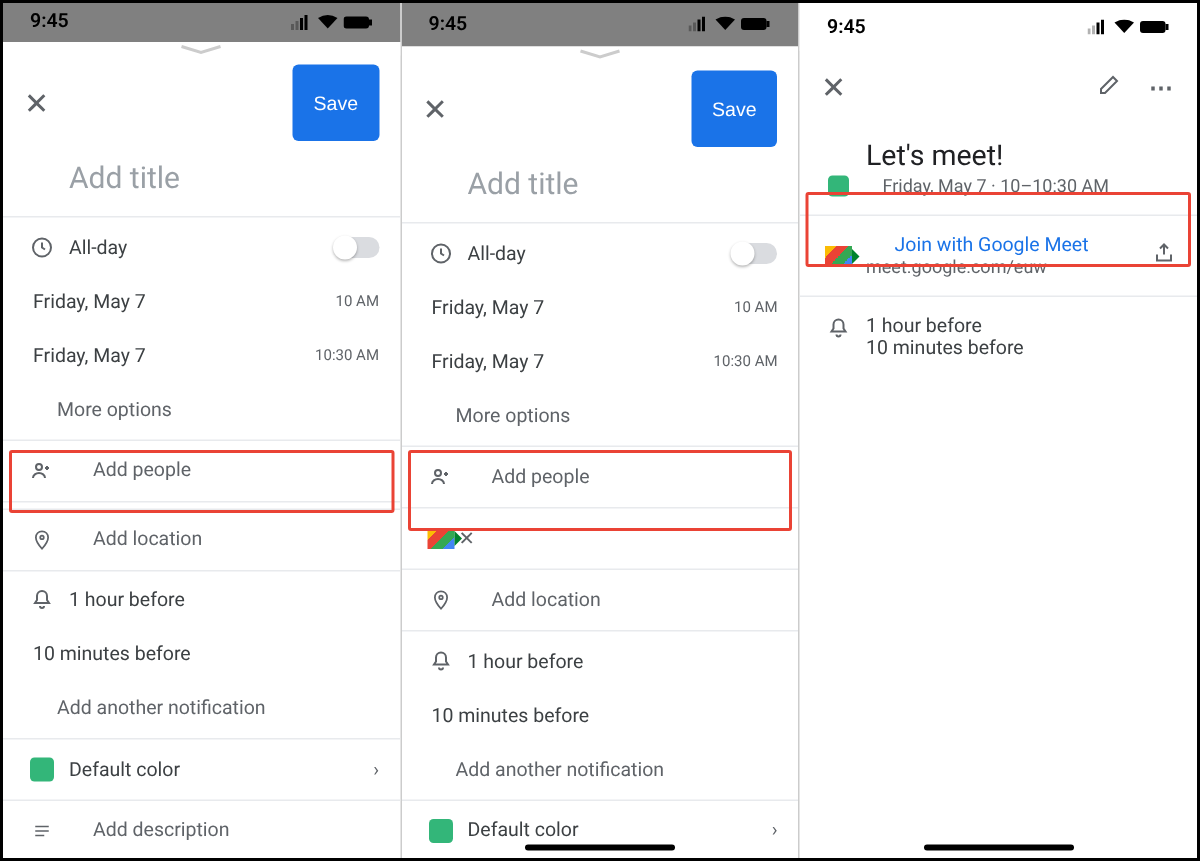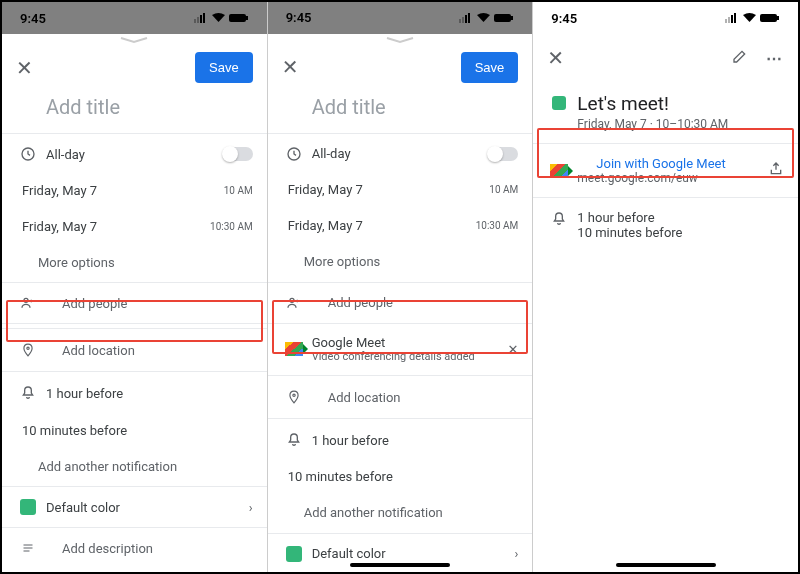--- a/index.html
+++ b/index.html
@@ -7,21 +7,21 @@
   .container { display: flex; width: 800px; height: 574px; border: 2px solid #000; }
   .pane { flex: 1; display: flex; flex-direction: column; border-right: 1px solid #ccc; position: relative; overflow: hidden; }
   .pane:last-child { border-right: none; }
   .statusbar { height: 32px; display: flex; align-items: center; justify-content: space-between; padding: 0 18px; font-size: 13px; font-weight: 600; background: #808080; color: #000; }
   .pane3 .statusbar { background: #fff; }
   .status-icons { display: flex; gap: 3px; align-items: center; }
   .handle { height: 12px; display:flex; align-items:center; justify-content:center; background:#fff;}
   .handle svg { color:#bbb; }
   .topbar { display: flex; align-items: center; justify-content: space-between; padding: 6px 14px 6px 14px; }
   .closex { font-size: 20px; color: #5f6368; cursor: pointer; }
-  .savebtn { background: #1a73e8; color: #fff; border: none; border-radius: 4px; padding: 8px 14px; font-size: 13px; font-weight: 500; cursor: pointer; }
+  .savebtn { background: #1a73e8; color: #fff; border: none; border-radius: 4px; padding: 18px 14px; font-size: 13px; font-weight: 500; cursor: pointer; }
   .title-row { padding: 6px 14px 12px 44px; }
   .title-input { font-size: 20px; color: #9aa0a6; }
   .row { display: flex; align-items: center; padding: 10px 14px; font-size: 13px; color: #3c4043; min-height: 36px; }
   .row .icon { width: 24px; display:flex; justify-content:center; color:#5f6368; flex-shrink:0; }
   .row .label { flex: 1; padding-left: 6px; }
   .row .sub { font-size: 11px; color: #5f6368; }
   .row .right { color: #5f6368; font-size: 10px; }
   .indent { }
   .muted { color: #5f6368; margin-left: 16px; }
   .divider { height: 1px; background: #e8eaed; margin: 2px 0; }
@@ -30,21 +30,21 @@
   .chev { color:#5f6368; }
   .meet-icon { width:18px; height:14px; background: linear-gradient(135deg,#fbbc04 0 25%,#ea4335 25% 50%,#34a853 50% 75%,#4285f4 75%); display:inline-block; position:relative; flex-shrink:0;}
   .meet-icon::after { content:""; position:absolute; right:-5px; top:2px; border-left:5px solid #00832d; border-top:5px solid transparent; border-bottom:5px solid transparent;}
   .colordot { width:16px; height:16px; background:#33b679; border-radius:3px; }
   .hl { border: 2px solid #ea4335; border-radius: 2px; }
   .hl1 { position:absolute; left:4px; right:4px; top:298px; height:42px; pointer-events:none; }
   .hl2 { position:absolute; left:4px; right:4px; top:298px; height:54px; pointer-events:none; }
   .hl3 { position:absolute; left:4px; right:4px; top:126px; height:50px; pointer-events:none; }
   .pane3 .topbar { padding: 12px 14px; }
   .evt-title { font-size: 19px; font-weight: 400; color:#202124; }
-  .evt-sub { font-size: 12px; color:#5f6368; margin-top:2px; }
+  .evt-sub { font-size: 12px; color:#5f6368; margin-top:2px;margin-left:11px; }
   .join-link { color:#1a73e8; font-size:13px;margin-left:19px; }
   .join-sub { color:#5f6368; font-size:12px; }
   .share-icon { color:#5f6368; }
   .homebar { position:absolute; bottom:5px; left:50%; transform:translateX(-50%); width:100px; height:4px; background:#000; border-radius:3px; }
   .twoline .label { display:flex; flex-direction:column; }
   .colordot2 { width:14px; height:14px; background:#33b679; border-radius:3px; margin-top:4px;}
 </style>
 </head>
 <body>
 
@@ -218,24 +218,20 @@
             <path d="M17 7v4M15 9h4" stroke="#5f6368" stroke-width="2"></path>
           </svg>
         </span>
     <span class="label muted">Add people</span>
   </div>
   <div class="divider"></div>
   <div class="row twoline">
     <span class="icon">
           <span class="meet-icon"></span>
         </span>
-    <span class="label">
-      <span>Google Meet</span>
-      <span class="sub">Video conferencing details added</span>
-    </span>
     <span class="chev">✕</span>
   </div>
   <div class="divider"></div>
   <div class="row">
     <span class="icon">
           <svg width="14" height="18" viewBox="0 0 24 24">
             <path d="M12 2C8 2 5 5 5 9c0 5 7 13 7 13s7-8 7-13c0-4-3-7-7-7z" fill="none" stroke="#5f6368" stroke-width="2"></path>
             <circle cx="12" cy="9" r="2" fill="none" stroke="#5f6368" stroke-width="2"></circle>
           </svg>
         </span>
@@ -289,21 +285,21 @@
   </div>
   <div class="topbar">
     <span class="closex">✕</span>
     <span style="display:flex;gap:18px;align-items:center">
       <span><svg width="16" height="16" viewBox="0 0 24 24">
               <path d="M3 17v4h4L19 9l-4-4L3 17z" fill="none" stroke="#5f6368" stroke-width="2"></path>
             </svg></span>
       <span style="color:#5f6368;letter-spacing:2px;font-weight:bold">⋯</span>
     </span>
   </div>
-  <div class="row" style="align-items:flex-start">
+  <div class="row" style="align-items:flex-end">
     <span class="icon">
           <span class="colordot2"></span>
         </span>
     <span class="label">
       <div class="evt-title">Let's meet!</div>
       <div class="evt-sub">Friday, May 7 · 10–10:30 AM</div>
     </span>
   </div>
   <div class="divider"></div>
   <div class="row twoline">

